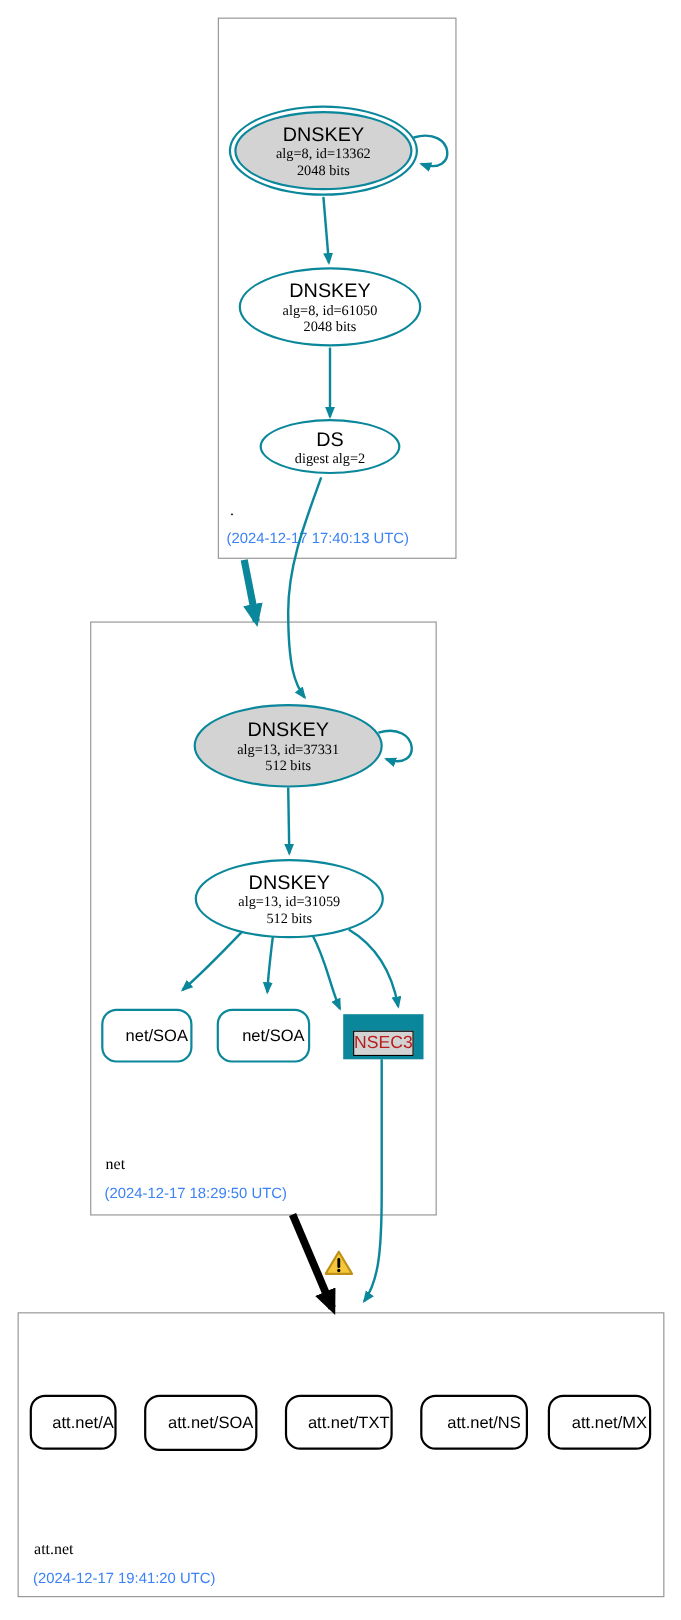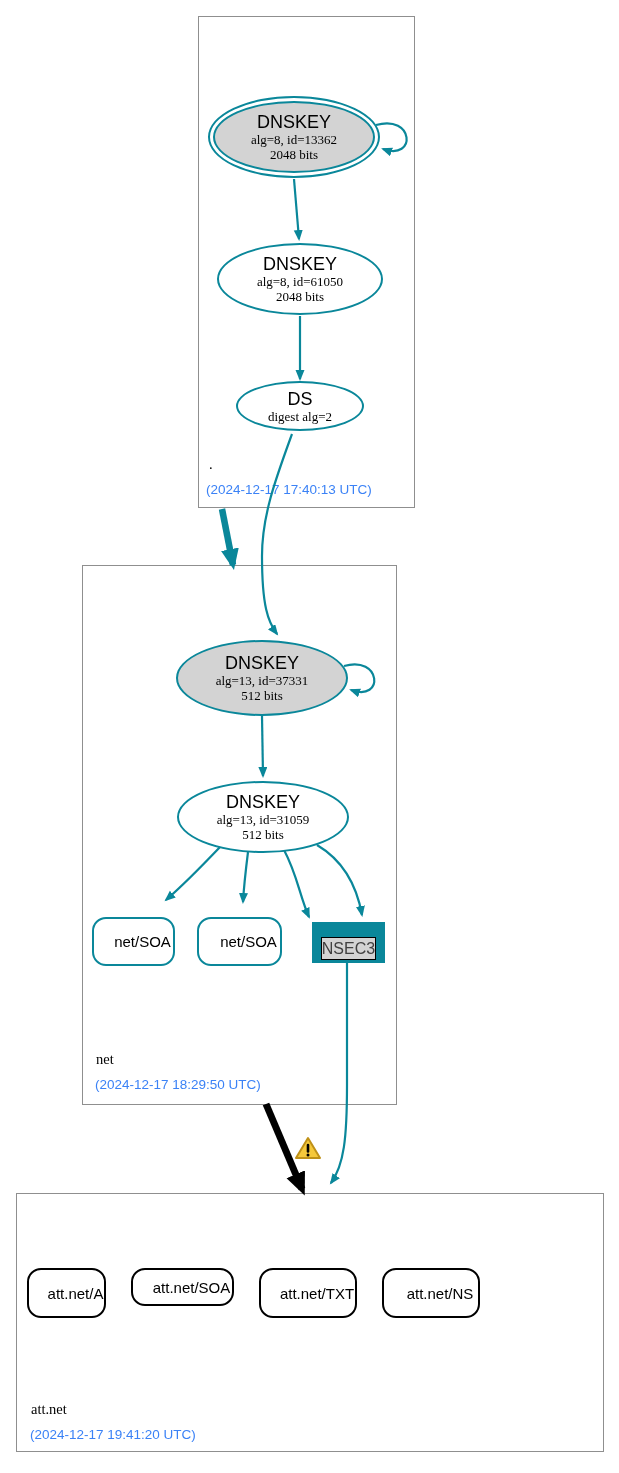--- a/index.html
+++ b/index.html
@@ -20,21 +20,21 @@
   .node-title{font-family:"Liberation Sans", sans-serif;font-size:18px;line-height:20px;}
   .node-detail{font-family:"Liberation Serif", serif;font-size:13px;line-height:15px;}
   .rrset{border:2.2px solid #0a879a;border-radius:14px;background:#fff;
          font-family:"Liberation Sans", sans-serif;font-size:15px;padding-left:18px;}
   .rrset.insecure{border-color:#000;border-width:2.4px;}
   .nsec3{background:#0a879a;padding:3px;display:flex;flex-direction:column;}
   .nsec3-toprow{display:flex;height:9px;margin-bottom:3px;}
   .nsec3-cell{flex:1;background:#d3d3d3;}
   .nsec3-cell:first-child{margin-right:3px;}
   .nsec3-main{flex:1;background:#d3d3d3;border:1px solid #000;display:flex;align-items:center;
-         justify-content:center;font-family:"Liberation Sans", sans-serif;font-size:16px;color:#404040;}
+         justify-content:center;font-family:"Liberation Sans", sans-serif;font-size:16px;color:#b91c1c;}
   .warn{position:absolute;z-index:12;}
 </style>
 </head>
 <body>
 
 <div id="canvas">
 
   <div class="zone-box" style="left:198px;top:16px;width:217px;height:492px;"></div>
   <div class="zone-box" style="left:82px;top:565px;width:315px;height:540px;"></div>
   <div class="zone-box" style="left:16px;top:1193px;width:588px;height:259px;"></div>
@@ -138,23 +138,26 @@
       <div class="nsec3-cell"></div>
     </div>
     <div class="nsec3-main">
       <span>NSEC3</span>
     </div>
   </div>
 
   <div class="node rrset insecure" style="left:27px;top:1268px;width:79px;height:50px;">
     <span>att.net/A</span>
   </div>
-  <div class="node rrset insecure" style="left:131px;top:1268px;width:103px;height:38px;">
+  <div class="node rrset insecure" style="left:131px;top:1268px;width:103px;height:51px;">
     <span>att.net/SOA</span>
   </div>
   <div class="node rrset insecure" style="left:259px;top:1268px;width:98px;height:50px;">
     <span>att.net/TXT</span>
   </div>
   <div class="node rrset insecure" style="left:382px;top:1268px;width:98px;height:50px;">
     <span>att.net/NS</span>
   </div>
+  <div class="node rrset insecure" style="left:498px;top:1268px;width:94px;height:50px;">
+    <span>att.net/MX</span>
+  </div>
 
 </div>
 
 </body></html>

